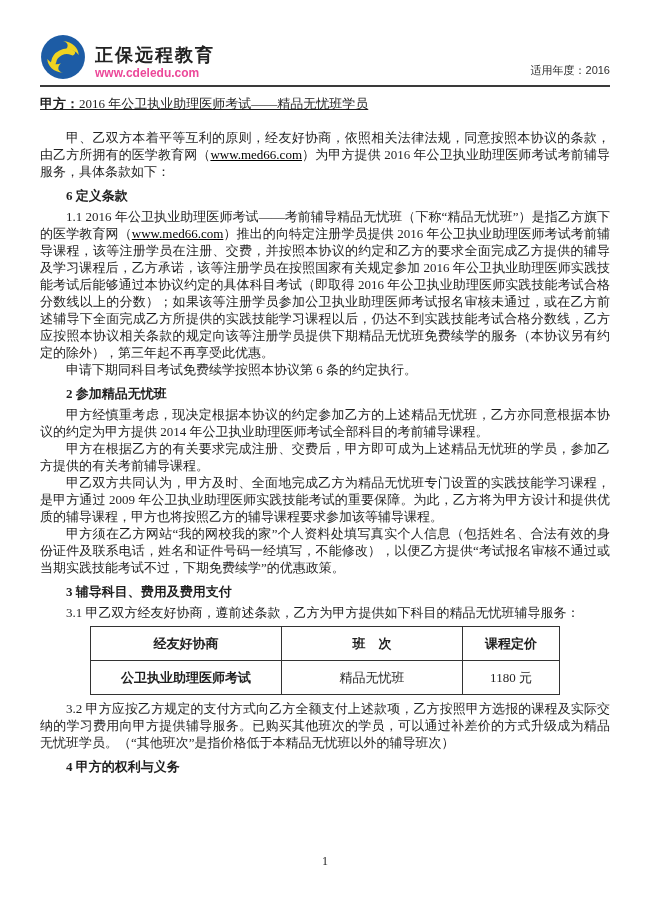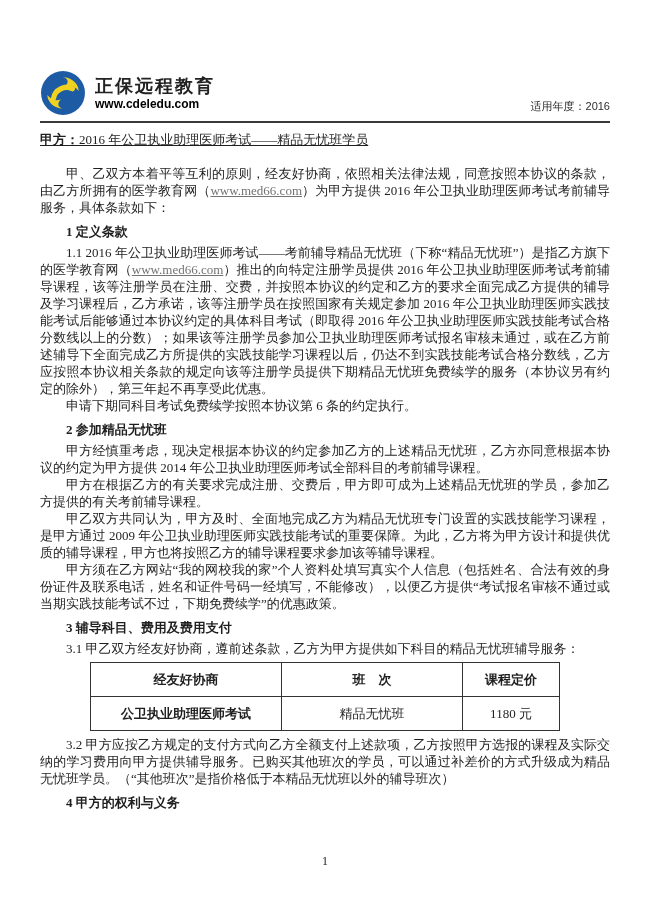--- a/index.html
+++ b/index.html
@@ -5,40 +5,40 @@
   html,body { margin:0; padding:0; background:#ffffff; }
   .page {
     width:650px; height:919px; margin:0 auto; background:#ffffff;
     box-sizing:border-box; padding:34px 40px 0 40px;
     font-family:"Liberation Serif","DejaVu Serif",serif;
     color:#1f1f1f; position:relative; overflow:hidden;
   }
   
   .header { display:flex; justify-content:space-between; align-items:flex-end;
             border-bottom:2px solid #3a3a3a; padding-bottom:5px; }
-  .brand { display:flex; align-items:center; gap:9px;margin-top:36px; }
+  .brand { display:flex; align-items:flex-end; gap:9px; }
   .logo { width:46px; height:46px; display:block; }
   .brand-name { font-family:"Liberation Sans","DejaVu Sans",sans-serif;
                 font-size:18px; font-weight:bold; color:#222; letter-spacing:2px; line-height:22px; }
   .brand-url { font-family:"Liberation Sans","DejaVu Sans",sans-serif;
-               font-size:12px; font-weight:bold; color:#000000; line-height:14px; }
+               font-size:12px; font-weight:bold; color:#ec4899; line-height:14px; }
   .year { font-family:"Liberation Sans","DejaVu Sans",sans-serif;
           font-size:11px; color:#2e2e2e; padding-bottom:2px; }
   
   .doc-title { text-align:center; font-size:17px; font-weight:bold;
                letter-spacing:7px; margin:22px 0 18px 0; }
   
   .party { font-size:13px; line-height:17px; margin:8px 0 17px 0;text-decoration:underline; }
   .party .lbl { font-weight:bold; }
   
   p.para { font-size:13px; line-height:17px; text-align:justify;
            text-indent:2em; margin:0; }
   .h { font-size:13px; line-height:17px; font-weight:bold;
        text-indent:2em; margin:7px 0 4px 0; }
-  a.link { color:#737373; text-decoration:underline; cursor:pointer; }
+  a.link { color:#000000; text-decoration:underline; cursor:pointer; }
   
   table.tbl { border-collapse:collapse; margin:5px auto 5px auto; }
   .tbl th, .tbl td { border:1px solid #333; text-align:center;
                      font-size:13px; height:33px; padding:0 4px; }
   .tbl th { font-weight:bold; }
   .c1 { width:182px; } .c2 { width:172px; } .c3 { width:88px; }
   .cell-bold { font-weight:bold; }
   
   .pagenum { position:absolute; left:0; right:0; bottom:50px;
              text-align:center; font-size:12px; color:#222; }
@@ -64,21 +64,21 @@
     <div class="year">适用年度：2016</div>
   </div>
 
 
   <div class="party">
     <span class="lbl">甲方：</span><span>2016 年公卫执业助理医师考试——精品无忧班学员</span>
   </div>
 
   <p class="para"><span>甲、乙双方本着平等互利的原则，经友好协商，依照相关法律法规，同意按照本协议的条款，由乙方所拥有的医学教育网（</span><a class="link">www.med66.com</a><span>）为甲方提供 2016 年公卫执业助理医师考试考前辅导服务，具体条款如下：</span></p>
 
-  <div class="h">1 定义条款</div>
+  <div class="h">6 定义条款</div>
   <p class="para"><span>1.1 2016 年公卫执业助理医师考试——考前辅导精品无忧班（下称“精品无忧班”）是指乙方旗下的医学教育网（</span><a class="link">www.med66.com</a><span>）推出的向特定注册学员提供 2016 年公卫执业助理医师考试考前辅导课程，该等注册学员在注册、交费，并按照本协议的约定和乙方的要求全面完成乙方提供的辅导及学习课程后，乙方承诺，该等注册学员在按照国家有关规定参加 2016 年公卫执业助理医师实践技能考试后能够通过本协议约定的具体科目考试（即取得 2016 年公卫执业助理医师实践技能考试合格分数线以上的分数）；如果该等注册学员参加公卫执业助理医师考试报名审核未通过，或在乙方前述辅导下全面完成乙方所提供的实践技能学习课程以后，仍达不到实践技能考试合格分数线，乙方应按照本协议相关条款的规定向该等注册学员提供下期精品无忧班免费续学的服务（本协议另有约定的除外），第三年起不再享受此优惠。</span></p>
   <p class="para">申请下期同科目考试免费续学按照本协议第 6 条的约定执行。</p>
 
   <div class="h">2 参加精品无忧班</div>
   <p class="para">甲方经慎重考虑，现决定根据本协议的约定参加乙方的上述精品无忧班，乙方亦同意根据本协议的约定为甲方提供 2014 年公卫执业助理医师考试全部科目的考前辅导课程。</p>
   <p class="para">甲方在根据乙方的有关要求完成注册、交费后，甲方即可成为上述精品无忧班的学员，参加乙方提供的有关考前辅导课程。</p>
   <p class="para">甲乙双方共同认为，甲方及时、全面地完成乙方为精品无忧班专门设置的实践技能学习课程，是甲方通过 2009 年公卫执业助理医师实践技能考试的重要保障。为此，乙方将为甲方设计和提供优质的辅导课程，甲方也将按照乙方的辅导课程要求参加该等辅导课程。</p>
   <p class="para">甲方须在乙方网站“我的网校我的家”个人资料处填写真实个人信息（包括姓名、合法有效的身份证件及联系电话，姓名和证件号码一经填写，不能修改），以便乙方提供“考试报名审核不通过或当期实践技能考试不过，下期免费续学”的优惠政策。</p>
 
   <div class="h">3 辅导科目、费用及费用支付</div>

